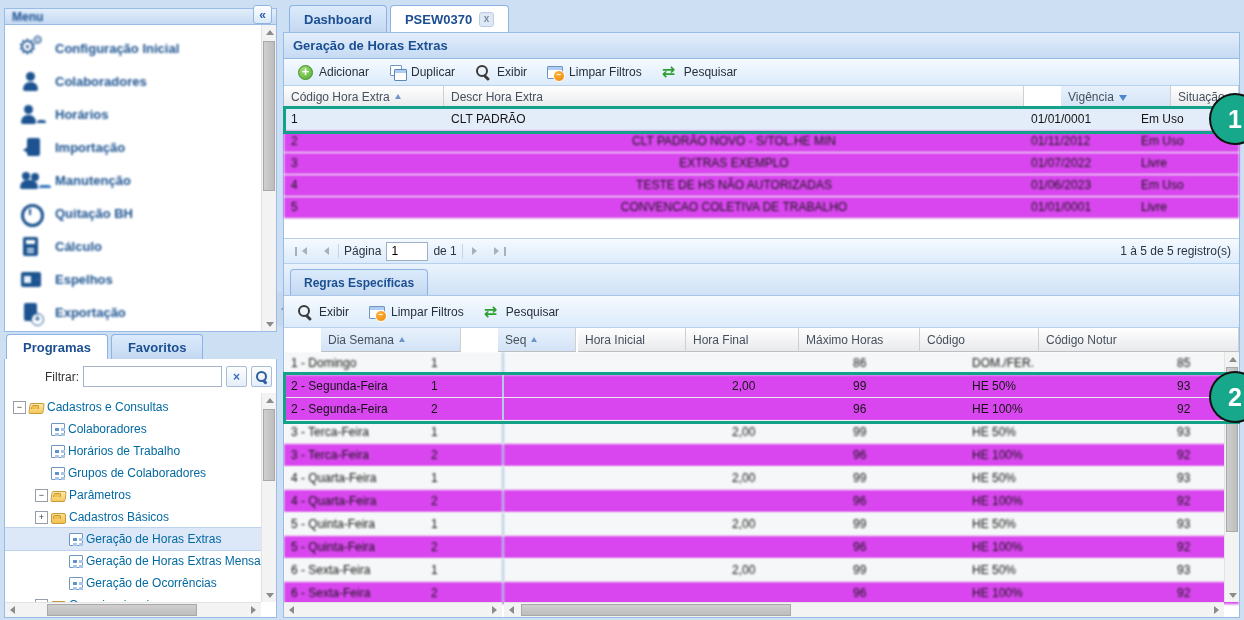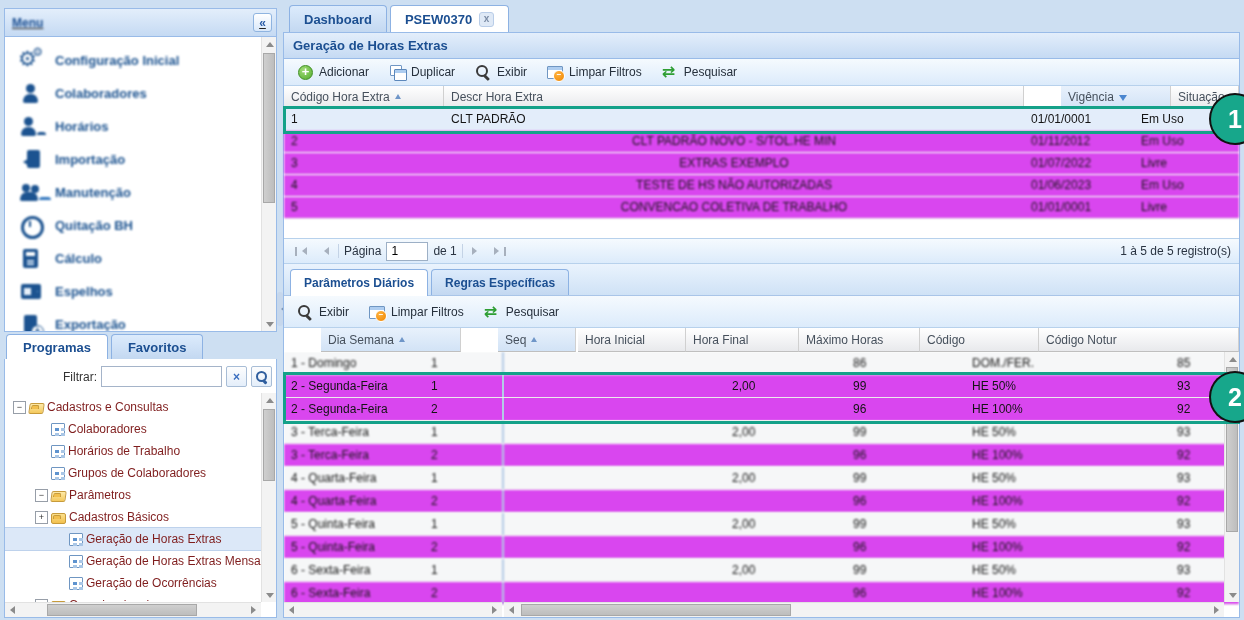--- a/index.html
+++ b/index.html
@@ -9,22 +9,22 @@
     background:#cddff2;
     font-family:"Liberation Sans","DejaVu Sans",sans-serif;
     font-size:12px; color:#222;
   }
   .blurred { filter:blur(1.05px); color:#7e756f; }
 
   
   .sidebar { position:absolute; left:4px; top:8px; width:273px; bottom:2px; display:flex; flex-direction:column; }
   .menu-panel { height:324px; border:1px solid #99bbe8; background:#fff; display:flex; flex-direction:column; }
   .menu-header {
-    height:28px; background:linear-gradient(180deg,#e3eefb,#c5daf3);
-    border-bottom:1px solid #99bbe8; display:flex; align-items:center; padding:0 4px 0 7px;text-decoration:underline;
+    height:16px; background:linear-gradient(180deg,#e3eefb,#c5daf3);
+    border-bottom:1px solid #99bbe8; display:flex; align-items:flex-end; padding:0 4px 0 7px;
   }
   .menu-title { font-weight:bold; color:#1c4f91; font-size:12px; filter:blur(0.9px); }
   .collapse-btn {
     margin-left:auto; width:19px; height:19px; border:1px solid #8fb4e0; border-radius:3px;
     background:linear-gradient(180deg,#ffffff,#d9e8fa); color:#2a5da8; font-weight:bold;
     display:flex; align-items:center; justify-content:center; font-size:12px; cursor:pointer;
   }
   .menu-body { flex:1; position:relative; background:#fff; padding-top:7px; overflow:hidden; }
   .menu-item { height:33px; display:flex; align-items:center; gap:11px; padding-left:13px; filter:blur(1.1px); cursor:pointer; }
   .mlabel { color:#1c5390; font-weight:bold; font-size:13px; white-space:nowrap; }
@@ -55,36 +55,36 @@
 
   .side-tabs { height:27px; display:flex; gap:3px; padding:2px 0 0 2px; }
   .stab {
     padding:0 16px; display:flex; align-items:center; font-weight:bold; color:#1c4f91; font-size:13px;
     border:1px solid #8db2e3; border-bottom:none; border-radius:4px 4px 0 0; cursor:pointer;
     background:linear-gradient(180deg,#dcebfc,#c3d8f1);
   }
   .stab.active { background:#fff; position:relative; z-index:2; }
 
   .lower-panel { flex:1; border:1px solid #99bbe8; border-top:none; background:#fff; position:relative; overflow:hidden; }
-  .filter-row { height:31px; display:flex; align-items:center; gap:4px; padding:6px 4px 2px 40px;margin-left:18px; }
+  .filter-row { height:31px; display:flex; align-items:center; gap:4px; padding:6px 4px 2px 40px; }
   .filter-label { color:#333; }
   .filter-input { flex:1; height:21px; border:1px solid #a5b4c9; padding:0 4px; font:12px "Liberation Sans",sans-serif; min-width:0; }
   .fbtn { width:21px; height:21px; border:1px solid #a8bdd6; border-radius:2px; background:linear-gradient(180deg,#fdfdfd,#e4eefa);
     display:flex; align-items:center; justify-content:center; cursor:pointer; color:#3a6ebf; font-weight:bold; flex:none; }
   .lens { position:relative; width:14px; height:14px; }
   .lens::before { content:""; position:absolute; left:1px; top:1px; width:7px; height:7px; border:2px solid #2f5e9e; border-radius:50%; }
   .lens::after { content:""; position:absolute; left:9px; top:9px; width:5px; height:2.5px; background:#2f5e9e; border-radius:1px; transform:rotate(45deg); transform-origin:0 0; }
 
   .tree { position:absolute; left:0; right:15px; top:34px; bottom:15px; overflow:hidden; padding-top:3px; }
   .tree-item { height:22px; display:flex; align-items:center; gap:3px; white-space:nowrap; cursor:pointer; }
   .tree-item.lvl0 { padding-left:8px; }
   .tree-item.lvl1 { padding-left:30px; }
   .tree-item.lvl2 { padding-left:48px; }
   .tree-item.selected { background:#dce8f8; outline:1px solid #bed2ec; }
-  .tlabel { color:#7f1d1d; }
+  .tlabel { color:#0369a1; }
   .exp { width:13px; height:22px; display:flex; align-items:center; justify-content:center; flex:none; }
   .exp-minus::before, .exp-plus::before {
     width:11px; height:11px; background:#fff; border:1px solid #979ea8; color:#333;
     display:flex; align-items:center; justify-content:center; font-size:9px; line-height:9px;
   }
   .exp-minus::before { content:"−"; }
   .exp-plus::before  { content:"+"; }
   .tico { width:16px; height:15px; position:relative; flex:none; }
   .ic-folder-closed-icon, .ic-folder-open-icon {
     width:15px; height:11px; margin-top:3px; background:linear-gradient(180deg,#fbe08d,#f2c04e);
@@ -436,21 +436,20 @@
         <span>Página</span>
         <input class="page-input" type="text" value="1" style="">
         <span>de 1</span>
         <span class="pgsep"></span>
         <span class="pgbtn pg-next"></span>
         <span class="pgbtn pg-last"></span>
         <span class="pager-summary">1 à 5 de 5 registro(s)</span>
       </div>
 
       <div class="dtabs">
-        <div class="dtab active">Parâmetros Diários</div>
         <div class="dtab">Regras Específicas</div>
       </div>
 
       <div class="toolbar toolbar2">
         <div class="tbtn">
           <span class="tbi tic-magnifier"></span>
           <span>Exibir</span>
         </div>
         <div class="tbtn">
           <span class="tbi tic-clear-filters"></span>

